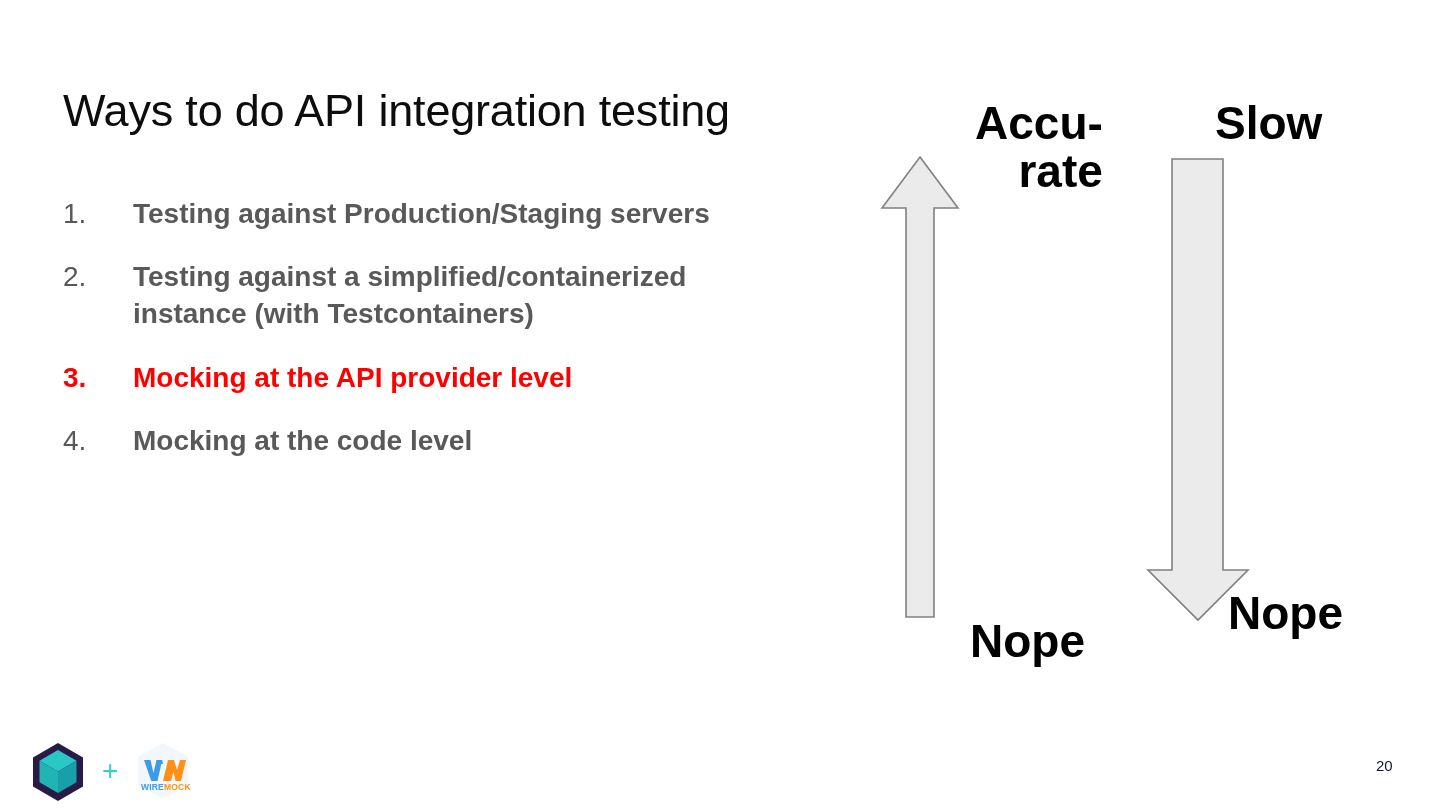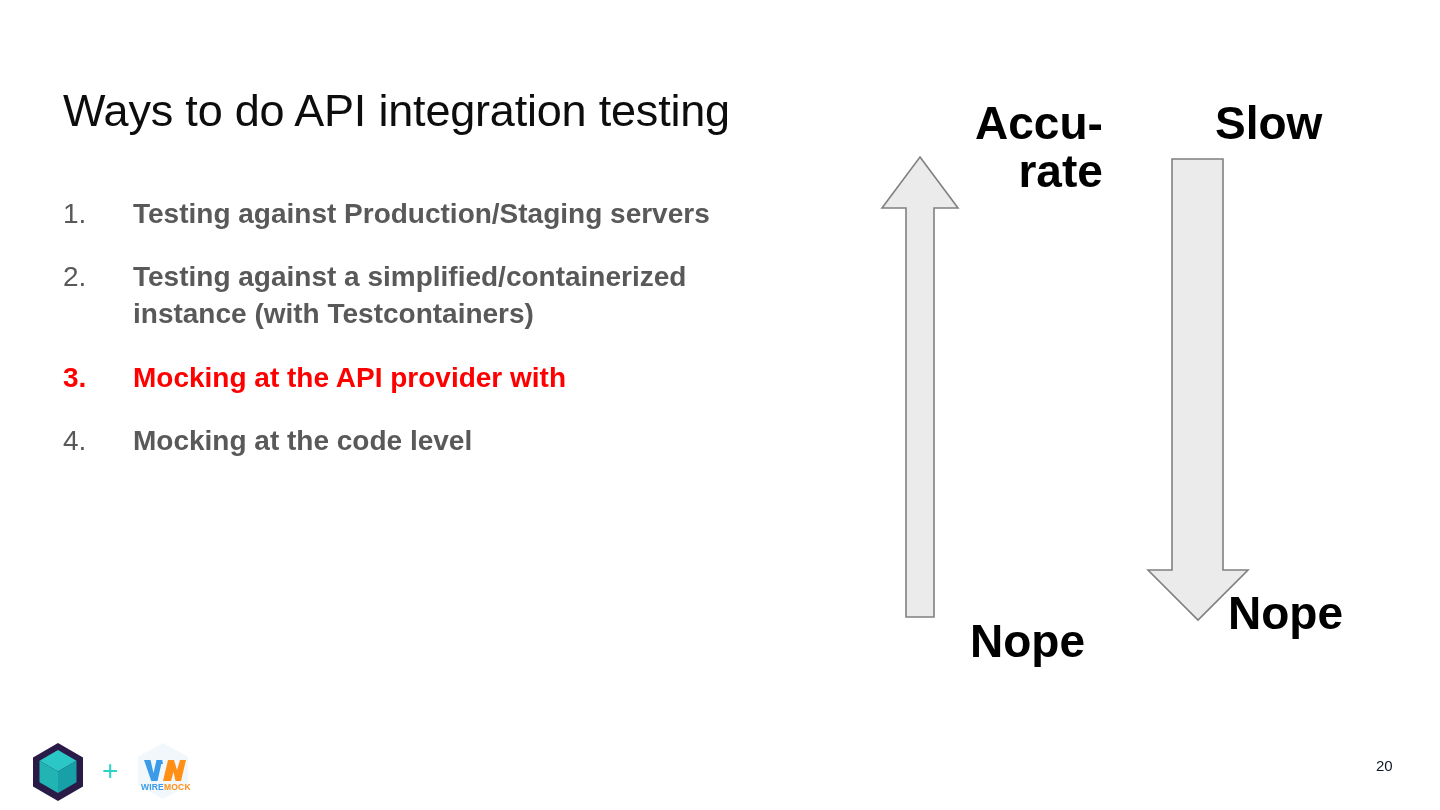--- a/index.html
+++ b/index.html
@@ -138,21 +138,21 @@
       <span class="list-text">Testing against Production/Staging servers</span>
     </div>
 
     <div class="list-item">
       <span class="list-num">2.</span>
       <span class="list-text">Testing against a simplified/containerized instance (with Testcontainers)</span>
     </div>
 
     <div class="list-item highlighted">
       <span class="list-num">3.</span>
-      <span class="list-text">Mocking at the API provider with</span>
+      <span class="list-text">Mocking at the API provider level</span>
     </div>
 
     <div class="list-item">
       <span class="list-num">4.</span>
       <span class="list-text">Mocking at the code level</span>
     </div>
 
   </div>
 
   <div id="arrow-diagram">

